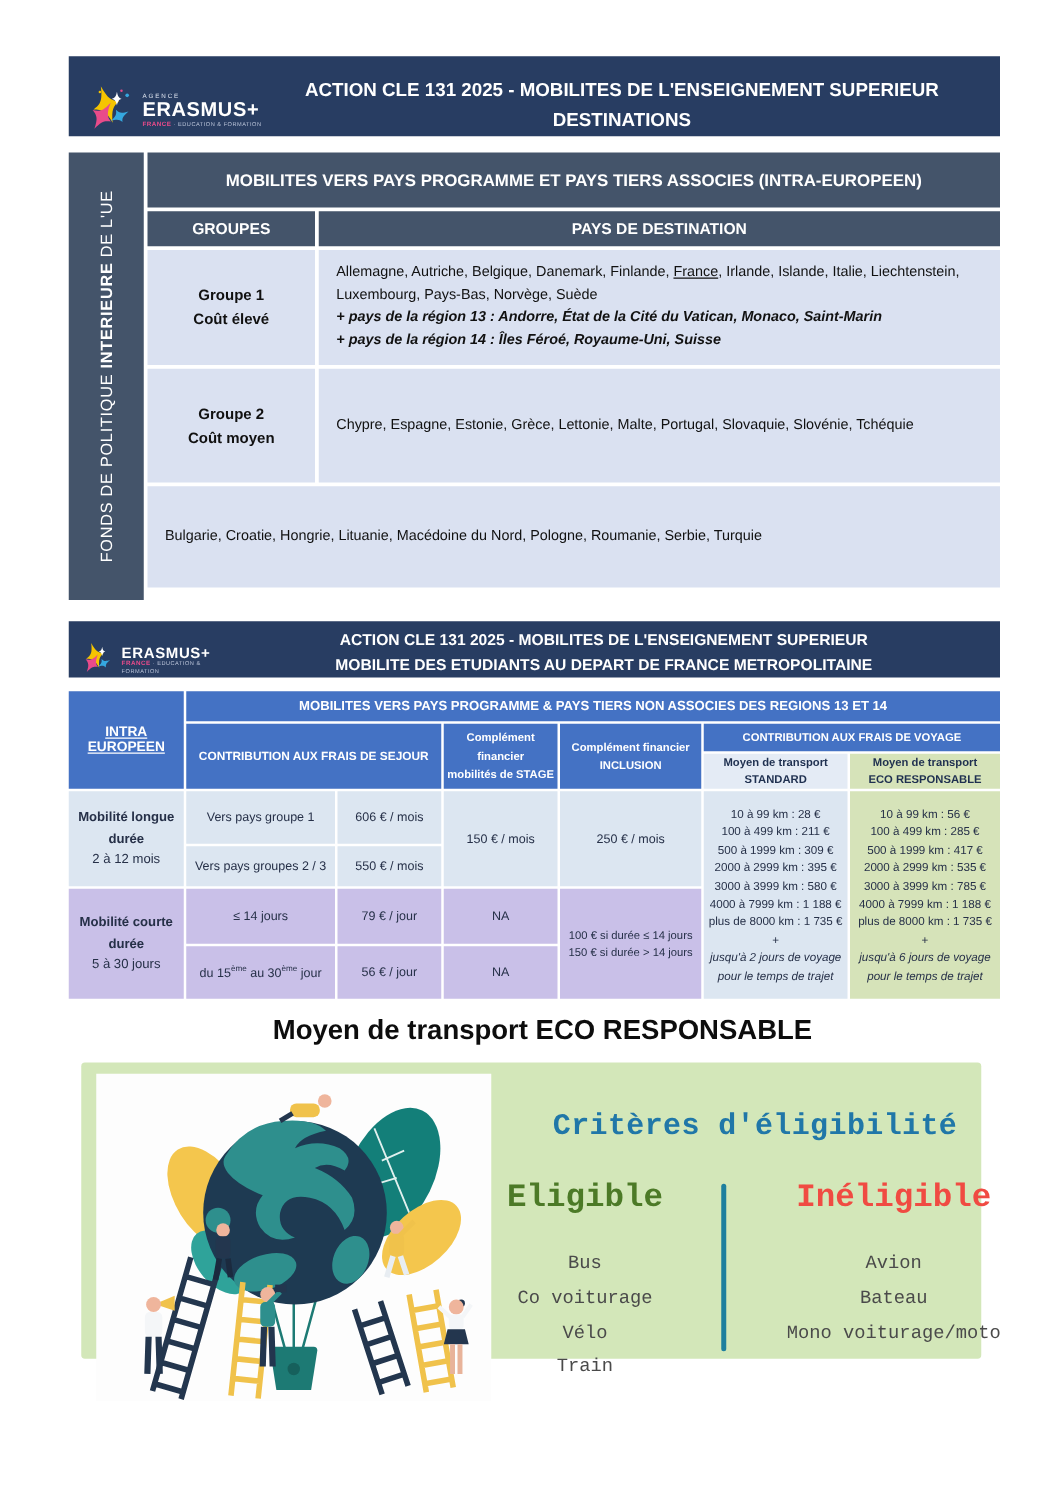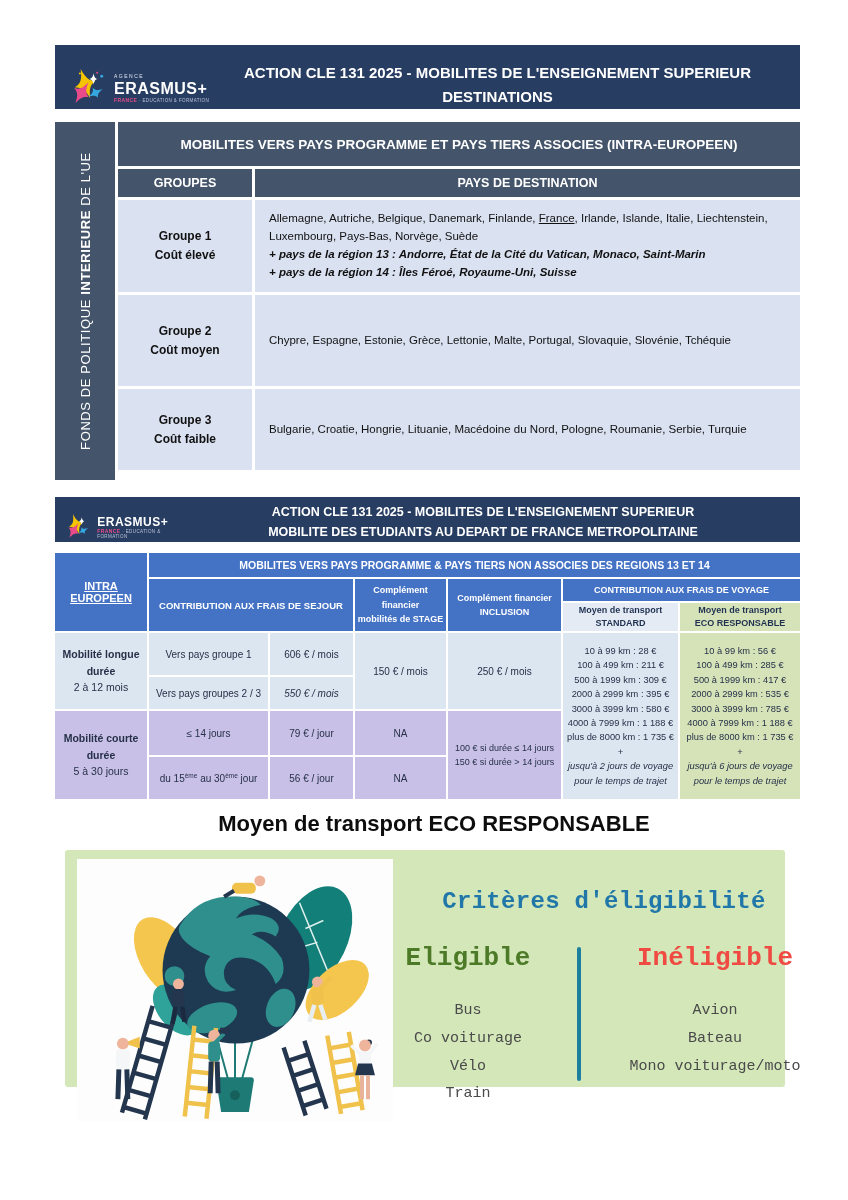--- a/index.html
+++ b/index.html
@@ -65,21 +65,21 @@
            flex-direction:column;line-height:1.45;}
   .blue{background:#DCE6F1;}
   .lav{background:#C9C0E8;}
   .tbody{font-size:10px;color:#263048;}
   .c-longue{grid-column:1;grid-row:4/span 2;flex-direction:column;line-height:1.6;font-size:10.5px;}
   .c-courte{grid-column:1;grid-row:6/span 2;flex-direction:column;line-height:1.6;font-size:10.5px;}
   .lbl-b{font-weight:bold;}
   .c-l-r1{grid-column:2;grid-row:4;}
   .c-a-r1{grid-column:3;grid-row:4;}
   .c-l-r2{grid-column:2;grid-row:5;}
-  .c-a-r2{grid-column:3;grid-row:5;font-style:italic;}
+  .c-a-r2{grid-column:3;grid-row:5;}
   .c-stage-l{grid-column:4;grid-row:4/span 2;}
   .c-incl-l{grid-column:5;grid-row:4/span 2;}
   .c-l-r3{grid-column:2;grid-row:6;}
   .c-a-r3{grid-column:3;grid-row:6;}
   .c-na1{grid-column:4;grid-row:6;}
   .c-l-r4{grid-column:2;grid-row:7;}
   .c-a-r4{grid-column:3;grid-row:7;}
   .c-na2{grid-column:4;grid-row:7;}
   .c-incl-c{grid-column:5;grid-row:6/span 2;flex-direction:column;font-size:9px;line-height:1.6;}
   .c-std-b{grid-column:6;grid-row:4/span 4;flex-direction:column;font-size:9.3px;line-height:1.55;padding:4px 2px;}
@@ -162,24 +162,20 @@
       <div class="t1-row t1-row2">
         <div class="cell-group">
           <div>Groupe 2</div>
           <div>Coût moyen</div>
         </div>
         <div class="cell-countries">
           <div>Chypre, Espagne, Estonie, Grèce, Lettonie, Malte, Portugal, Slovaquie, Slovénie, Tchéquie</div>
         </div>
       </div>
       <div class="t1-row t1-row3">
-        <div class="cell-group">
-          <div>Groupe 3</div>
-          <div>Coût faible</div>
-        </div>
         <div class="cell-countries">
           <div>Bulgarie, Croatie, Hongrie, Lituanie, Macédoine du Nord, Pologne, Roumanie, Serbie, Turquie</div>
         </div>
       </div>
     </div>
   </div>
 
   <div class="banner banner2">
     <div class="logo">
       <svg class="star-svg" viewBox="0 0 44 44">

